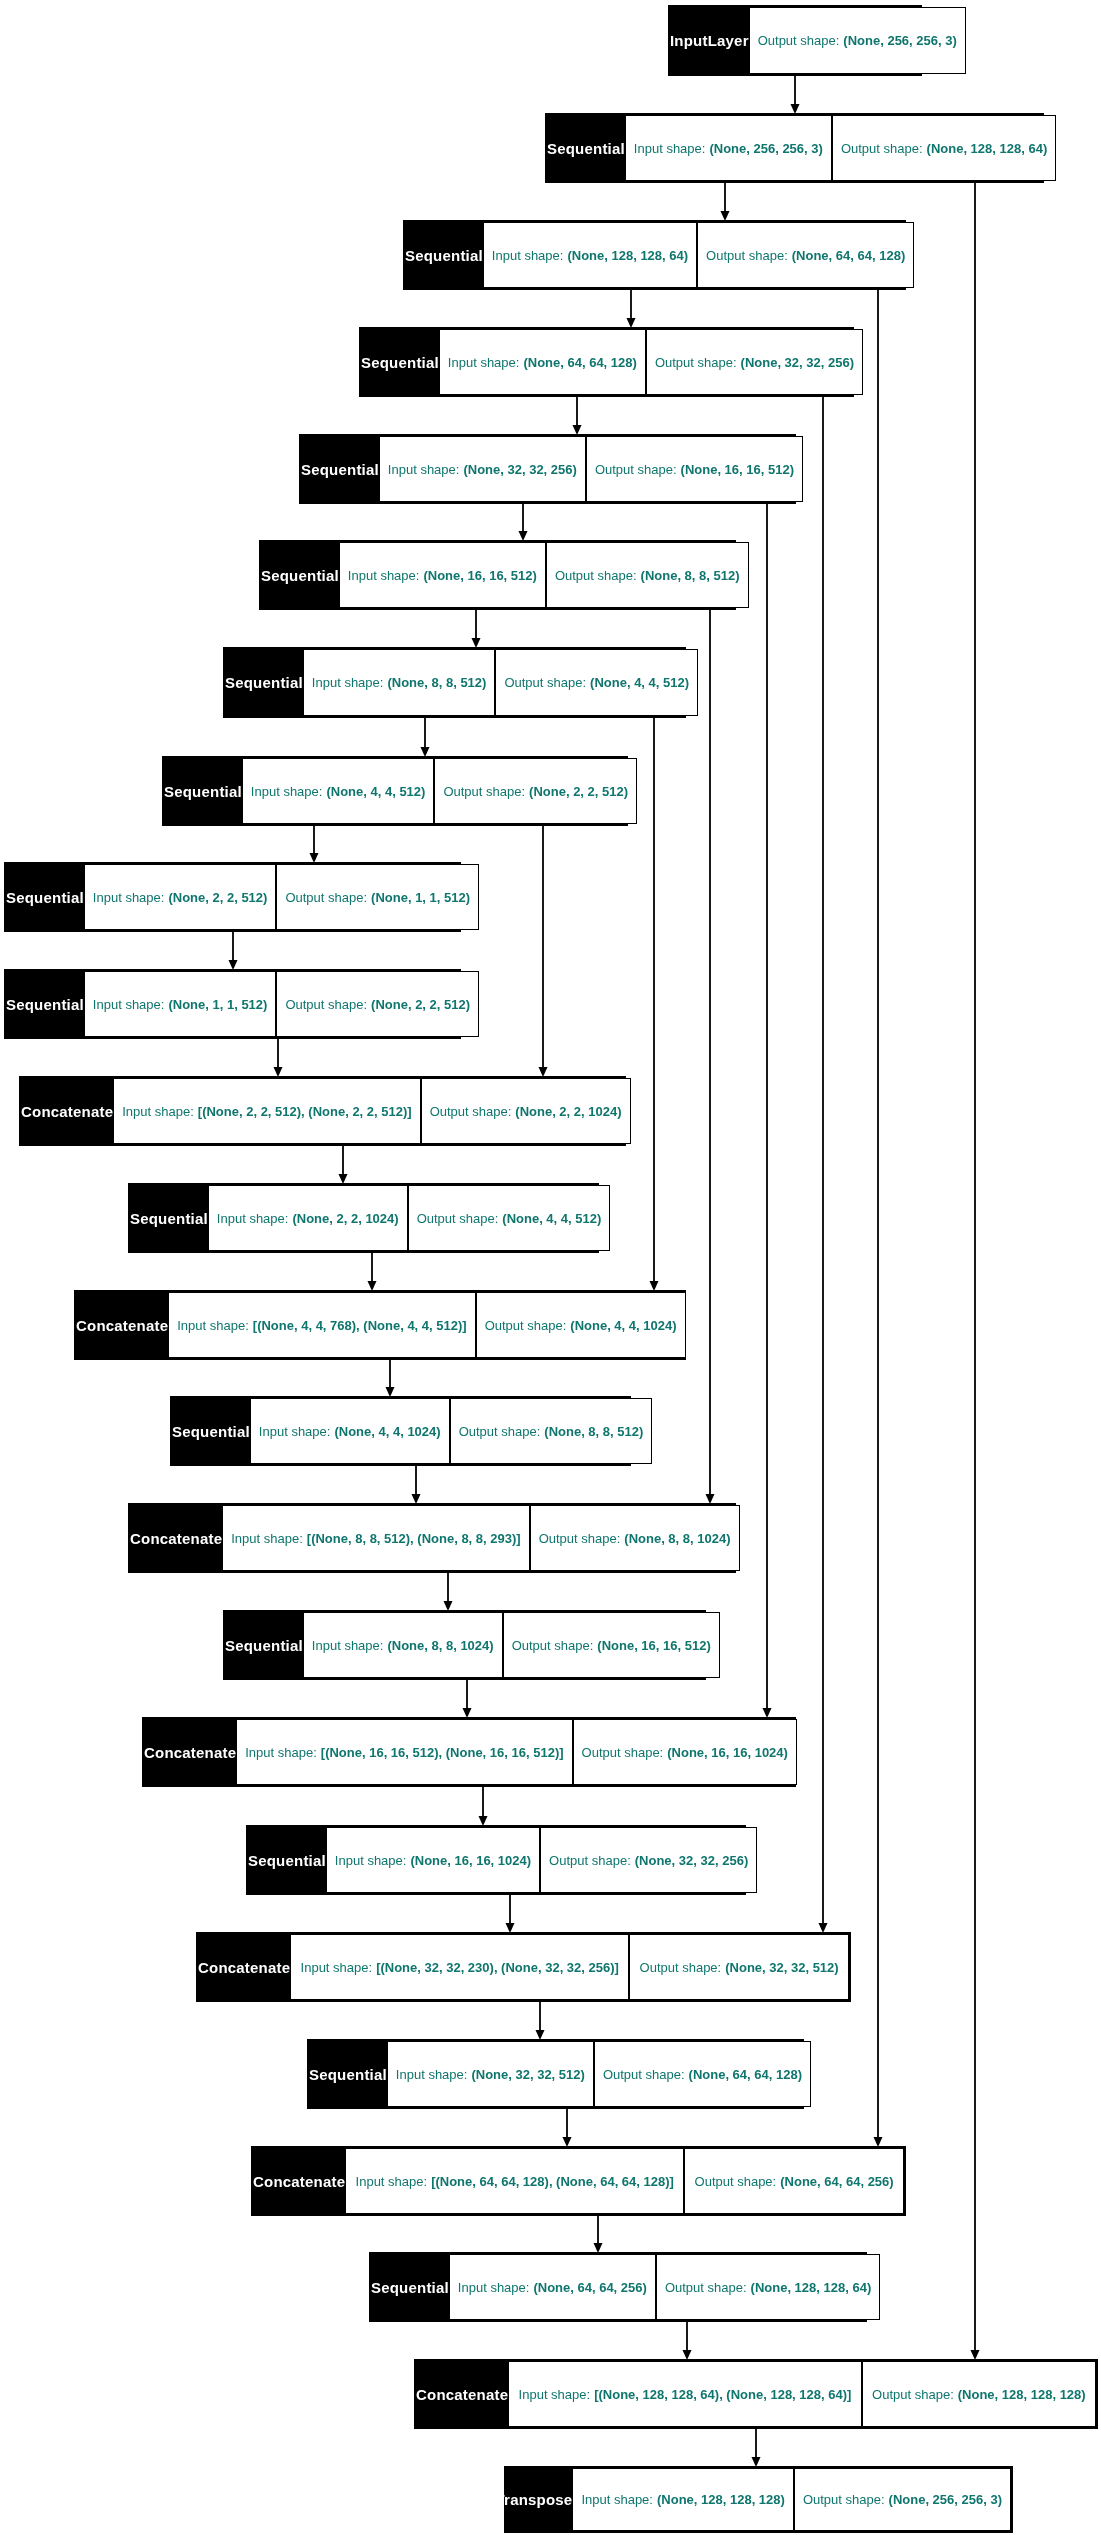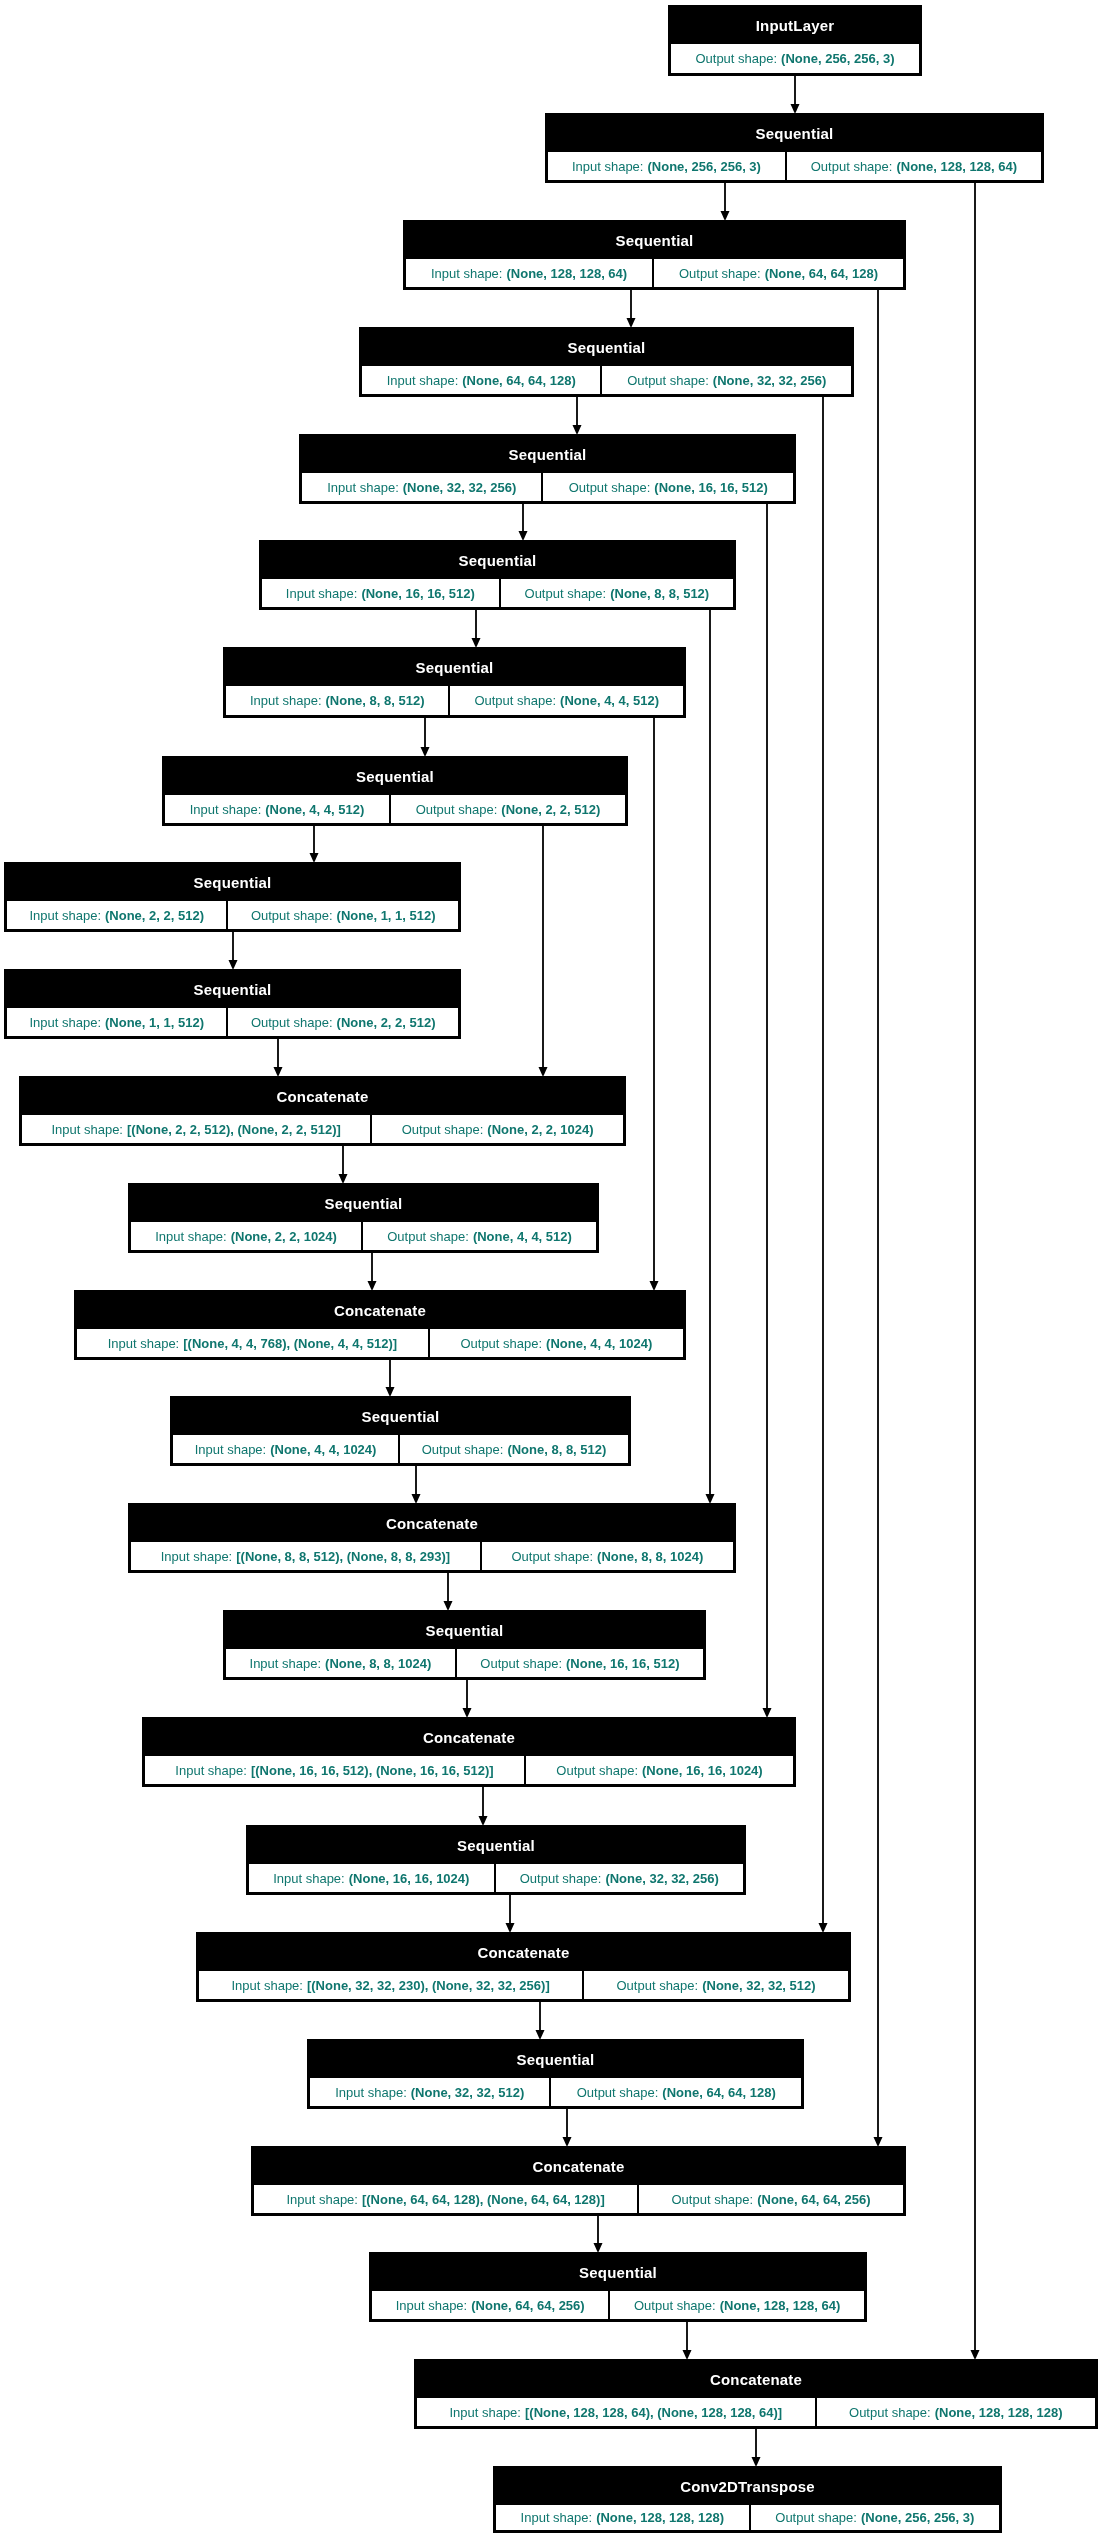--- a/index.html
+++ b/index.html
@@ -1,20 +1,20 @@
 <!DOCTYPE html>
 <html><head>
 <meta charset="utf-8">
 <style>
   html,body{margin:0;padding:0;background:#ffffff;}
   .stage{position:relative;width:1101px;height:2535px;background:#ffffff;
          font-family:"Liberation Sans","DejaVu Sans",sans-serif;overflow:hidden;}
   .edges{position:absolute;left:0;top:0;width:1101px;height:2535px;}
   .node{position:absolute;background:#000000;border:2px solid #000000;
-        box-sizing:border-box;display:flex;flex-direction:column;}
+        box-sizing:border-box;display:flex;flex-direction:row;}
   .node-title{color:#ffffff;font-weight:bold;font-size:15px;letter-spacing:.2px;
         flex:0 0 36px;display:flex;align-items:center;justify-content:center;}
   .cells{flex:1 1 auto;display:flex;min-height:0;}
   .cell{flex:1 1 auto;background:#ffffff;border:1.6px solid #000000;
         display:flex;align-items:center;justify-content:center;
         white-space:nowrap;font-size:13px;color:#0f766e;padding:0 8px;
         box-sizing:border-box;overflow:hidden;}
   .cell .shape-value{font-weight:bold;margin-left:4px;}
 </style>
 </head>
@@ -431,21 +431,21 @@
         <div class="cell">
           <span>Input shape:</span>
           <span class="shape-value">[(None, 128, 128, 64), (None, 128, 128, 64)]</span>
         </div>
         <div class="cell">
           <span>Output shape:</span>
           <span class="shape-value">(None, 128, 128, 128)</span>
         </div>
       </div>
     </div>
-    <div class="node" style="left: 493px; top: 2466px; width: 509px; height: 67px;">
+    <div class="node" style="left: 504px; top: 2466px; width: 509px; height: 67px; justify-content: flex-end;">
       <div class="node-title">Conv2DTranspose</div>
       <div class="cells">
         <div class="cell">
           <span>Input shape:</span>
           <span class="shape-value">(None, 128, 128, 128)</span>
         </div>
         <div class="cell">
           <span>Output shape:</span>
           <span class="shape-value">(None, 256, 256, 3)</span>
         </div>

